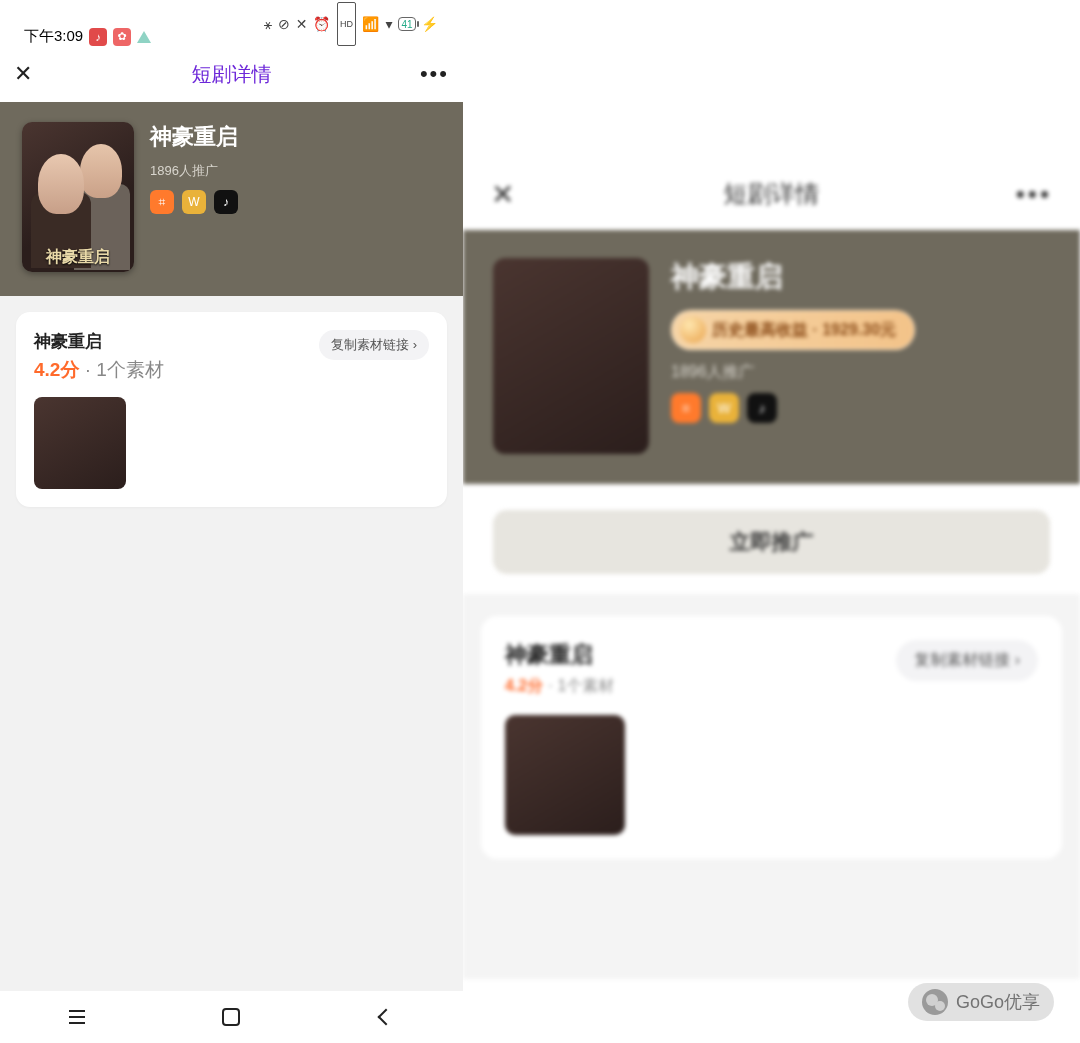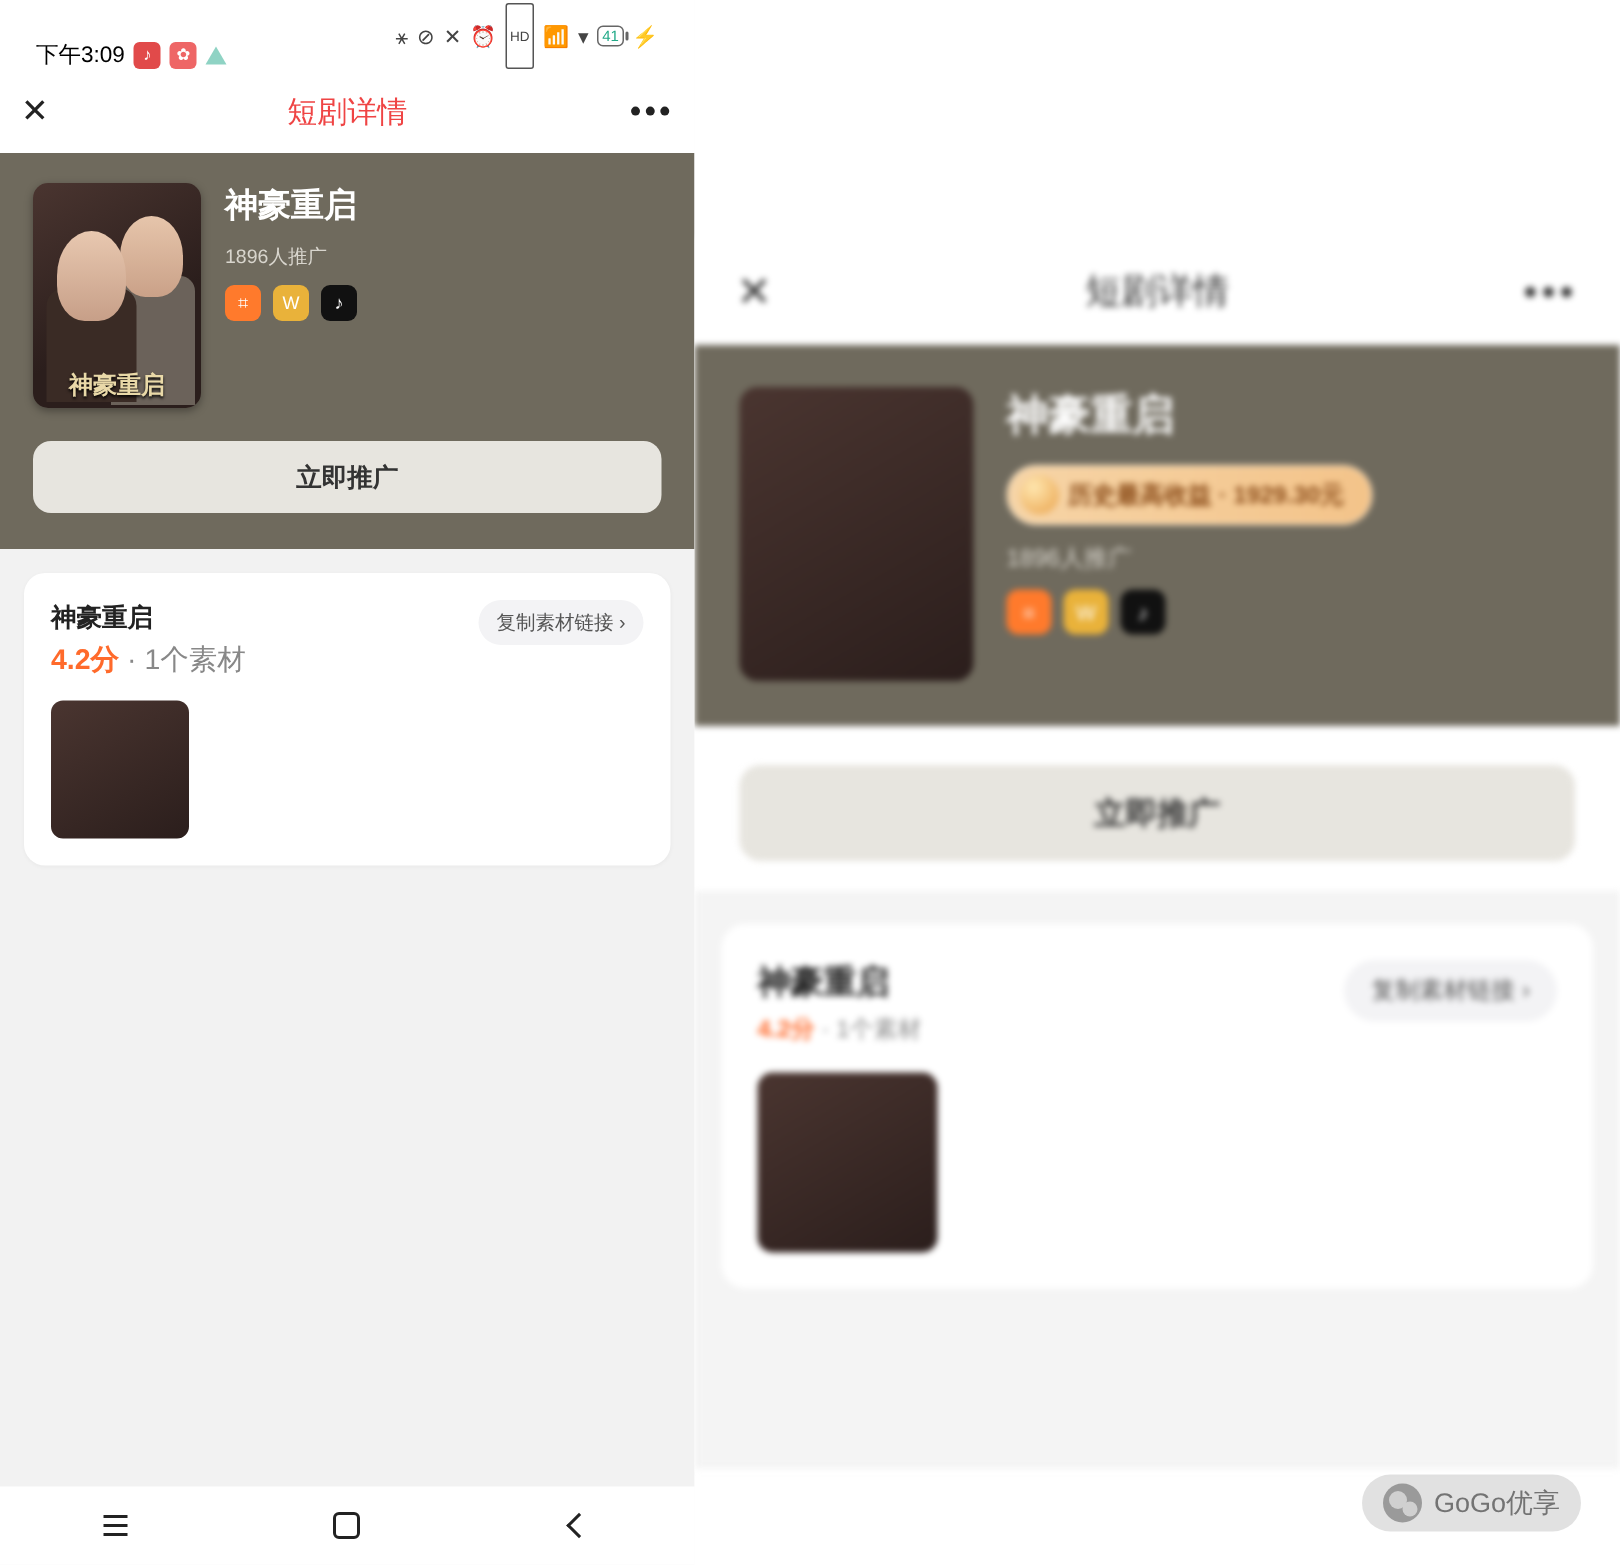--- a/index.html
+++ b/index.html
@@ -37,21 +37,21 @@
   .status-right { display:flex; align-items:center; gap:6px; font-size:14px; color:#444;}
   .battery {
     display:inline-flex; align-items:center; border:1px solid #666; border-radius:4px;
     padding:0 2px; height:14px; position:relative; font-size:10px; color:#2a8;
   }
   .battery::after{ content:""; position:absolute; right:-4px; top:3px; width:2px; height:6px; background:#666; border-radius:1px;}
   .title-bar {
     height: 56px; background:#fff; display:flex; align-items:center; justify-content:space-between;
     padding:0 14px; position:relative;
   }
-  .title-bar .title { position:absolute; left:0; right:0; text-align:center; font-size:20px; font-weight:500; color:#ef4444; pointer-events:none;}
+  .title-bar .title { position:absolute; left:0; right:0; text-align:center; font-size:20px; font-weight:500; color:#6d28d9; pointer-events:none;}
   .close-x { font-size:22px; color:#222; cursor:pointer; z-index:1;}
   .dots { font-size:22px; letter-spacing:2px; color:#222; z-index:1;}
   .hero {
     background:#6f6a5d;
     padding:20px 22px 24px;
   }
   .hero-row { display:flex; gap:16px; }
   .cover {
     width:112px; height:150px; border-radius:10px; background:linear-gradient(150deg,#4a3530 0%,#2b1e1c 60%);
     position:relative; overflow:hidden; flex:none; box-shadow:0 2px 6px rgba(0,0,0,.35);
@@ -192,21 +192,20 @@
         <div class="hero-info">
           <div class="hero-title">神豪重启</div>
           <div class="sub">1896人推广</div>
           <div class="plat-row">
             <span class="plat ks">⌗</span>
             <span class="plat wx">W</span>
             <span class="plat dy">♪</span>
           </div>
         </div>
       </div>
-      <div class="cta">立即推广</div>
     </div>
 
     <div class="content">
       <div class="card">
         <div class="card-head">
           <div>
             <div class="card-title">神豪重启</div>
             <div class="card-sub">
               <span class="score">4.2分</span><span> · </span><span>1个素材</span>
             </div>

